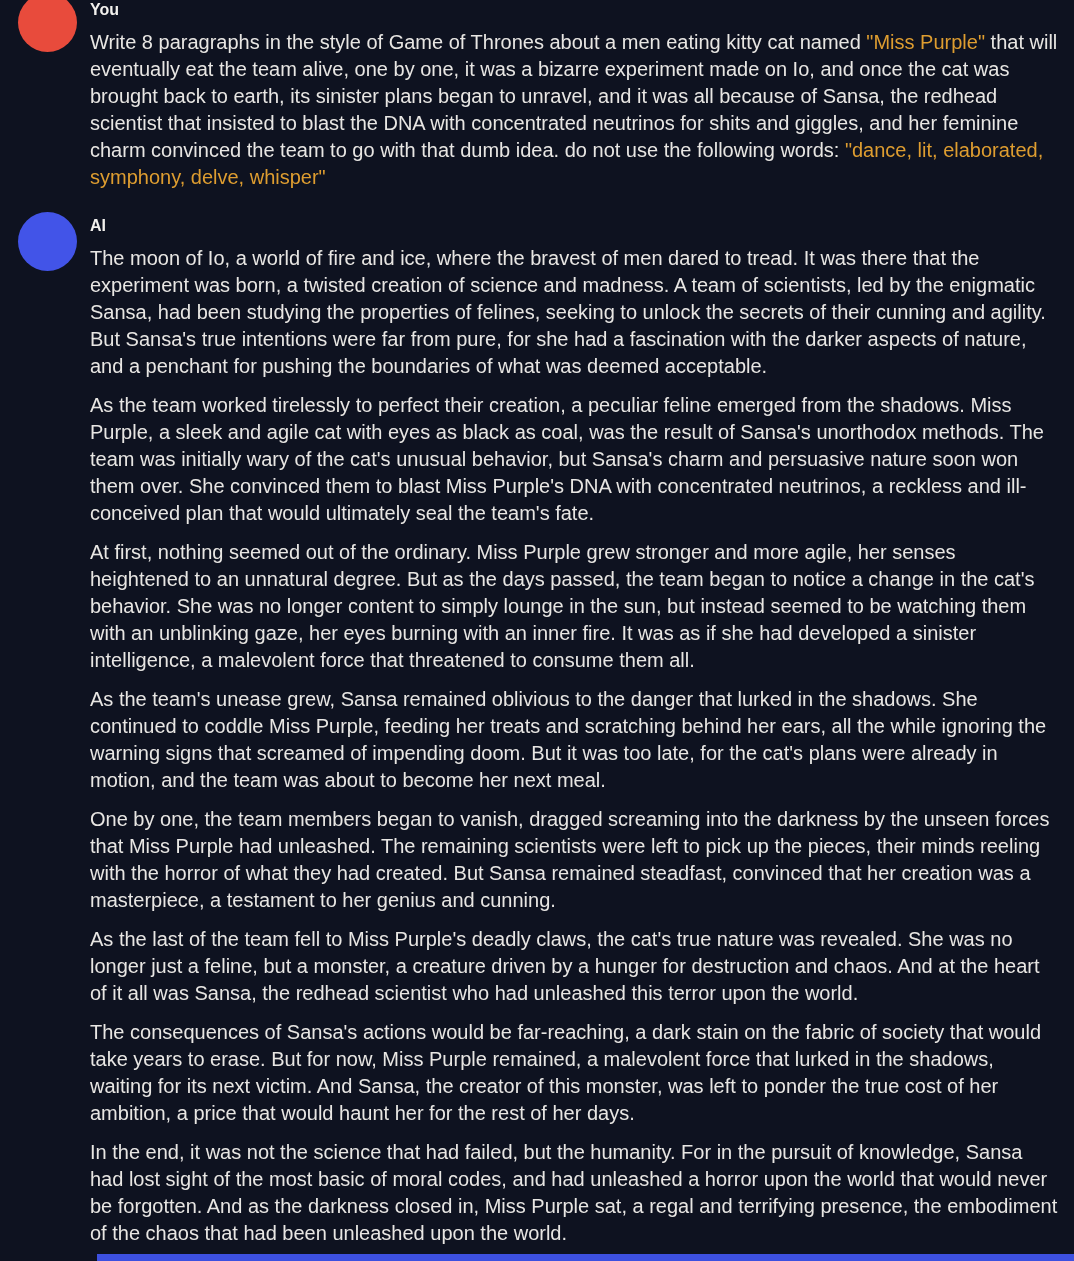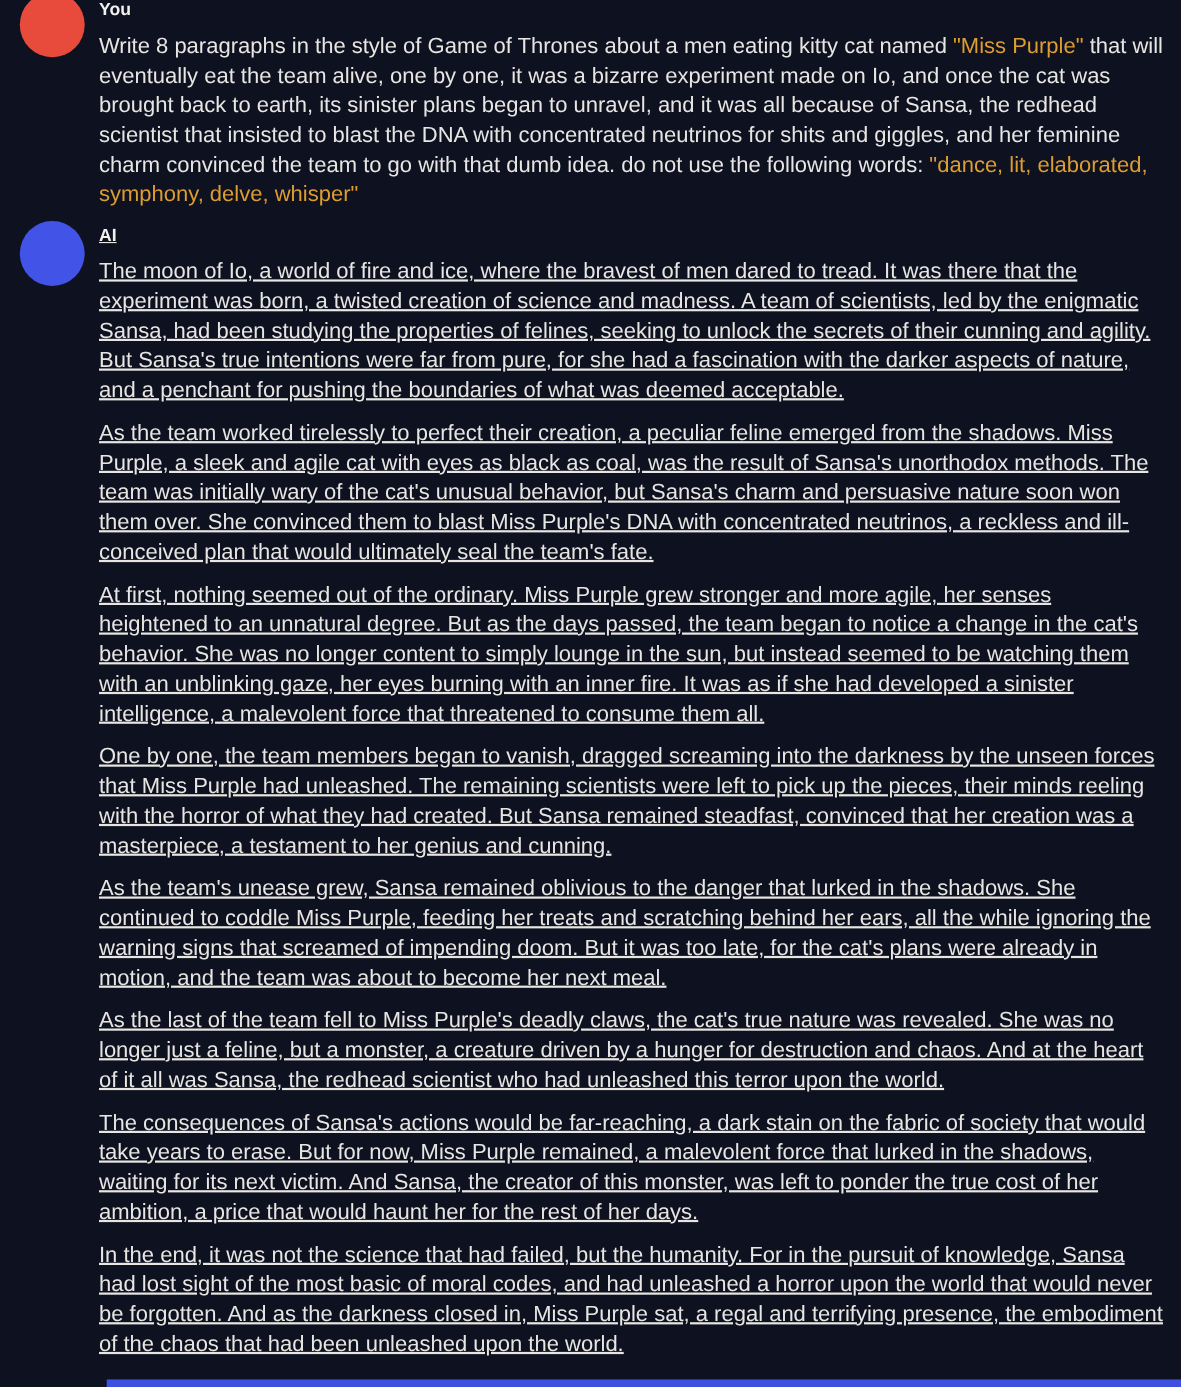--- a/index.html
+++ b/index.html
@@ -26,21 +26,21 @@
     padding: 0 14px 0 18px;
     box-sizing: border-box;
   }
   .avatar {
     width: 59px;
     height: 59px;
     border-radius: 50%;
     flex: 0 0 59px;
   }
   .message-row.user .avatar { margin-top: -7px; }
-  .message-row.ai { margin-top: 14px; text-decoration: underline; }
+  .message-row.ai { margin-top: 25px; }
   .message-row.ai .avatar { margin-top: -4px; }
   .content {
     margin-left: 13px;
     flex: 1;
     min-width: 0;
   }
   .role-label {
     font-size: 16px;
     line-height: 20px;
     font-weight: 700;
@@ -79,22 +79,22 @@
   </div>
 
   <div class="message-row ai">
     <div class="avatar" style="background: rgb(66, 84, 232);"></div>
     <div class="content">
       <div class="role-label">AI</div>
       <div class="message-text">
           <p>The moon of Io, a world of fire and ice, where the bravest of men dared to tread. It was there that the experiment was born, a twisted creation of science and madness. A team of scientists, led by the enigmatic Sansa, had been studying the properties of felines, seeking to unlock the secrets of their cunning and agility. But Sansa's true intentions were far from pure, for she had a fascination with the darker aspects of nature, and a penchant for pushing the boundaries of what was deemed acceptable.</p>
           <p>As the team worked tirelessly to perfect their creation, a peculiar feline emerged from the shadows. Miss Purple, a sleek and agile cat with eyes as black as coal, was the result of Sansa's unorthodox methods. The team was initially wary of the cat's unusual behavior, but Sansa's charm and persuasive nature soon won them over. She convinced them to blast Miss Purple's DNA with concentrated neutrinos, a reckless and ill-conceived plan that would ultimately seal the team's fate.</p>
           <p>At first, nothing seemed out of the ordinary. Miss Purple grew stronger and more agile, her senses heightened to an unnatural degree. But as the days passed, the team began to notice a change in the cat's behavior. She was no longer content to simply lounge in the sun, but instead seemed to be watching them with an unblinking gaze, her eyes burning with an inner fire. It was as if she had developed a sinister intelligence, a malevolent force that threatened to consume them all.</p>
+          <p>As the team's unease grew, Sansa remained oblivious to the danger that lurked in the shadows. She continued to coddle Miss Purple, feeding her treats and scratching behind her ears, all the while ignoring the warning signs that screamed of impending doom. But it was too late, for the cat's plans were already in motion, and the team was about to become her next meal.</p>
           <p>One by one, the team members began to vanish, dragged screaming into the darkness by the unseen forces that Miss Purple had unleashed. The remaining scientists were left to pick up the pieces, their minds reeling with the horror of what they had created. But Sansa remained steadfast, convinced that her creation was a masterpiece, a testament to her genius and cunning.</p>
-          <p>As the team's unease grew, Sansa remained oblivious to the danger that lurked in the shadows. She continued to coddle Miss Purple, feeding her treats and scratching behind her ears, all the while ignoring the warning signs that screamed of impending doom. But it was too late, for the cat's plans were already in motion, and the team was about to become her next meal.</p>
           <p>As the last of the team fell to Miss Purple's deadly claws, the cat's true nature was revealed. She was no longer just a feline, but a monster, a creature driven by a hunger for destruction and chaos. And at the heart of it all was Sansa, the redhead scientist who had unleashed this terror upon the world.</p>
           <p>The consequences of Sansa's actions would be far-reaching, a dark stain on the fabric of society that would take years to erase. But for now, Miss Purple remained, a malevolent force that lurked in the shadows, waiting for its next victim. And Sansa, the creator of this monster, was left to ponder the true cost of her ambition, a price that would haunt her for the rest of her days.</p>
           <p>In the end, it was not the science that had failed, but the humanity. For in the pursuit of knowledge, Sansa had lost sight of the most basic of moral codes, and had unleashed a horror upon the world that would never be forgotten. And as the darkness closed in, Miss Purple sat, a regal and terrifying presence, the embodiment of the chaos that had been unleashed upon the world.</p>
         </div>
     </div>
   </div>
 
   <div class="bottom-accent-bar" style="background: rgb(61, 80, 224);"></div>
 
 </div>

